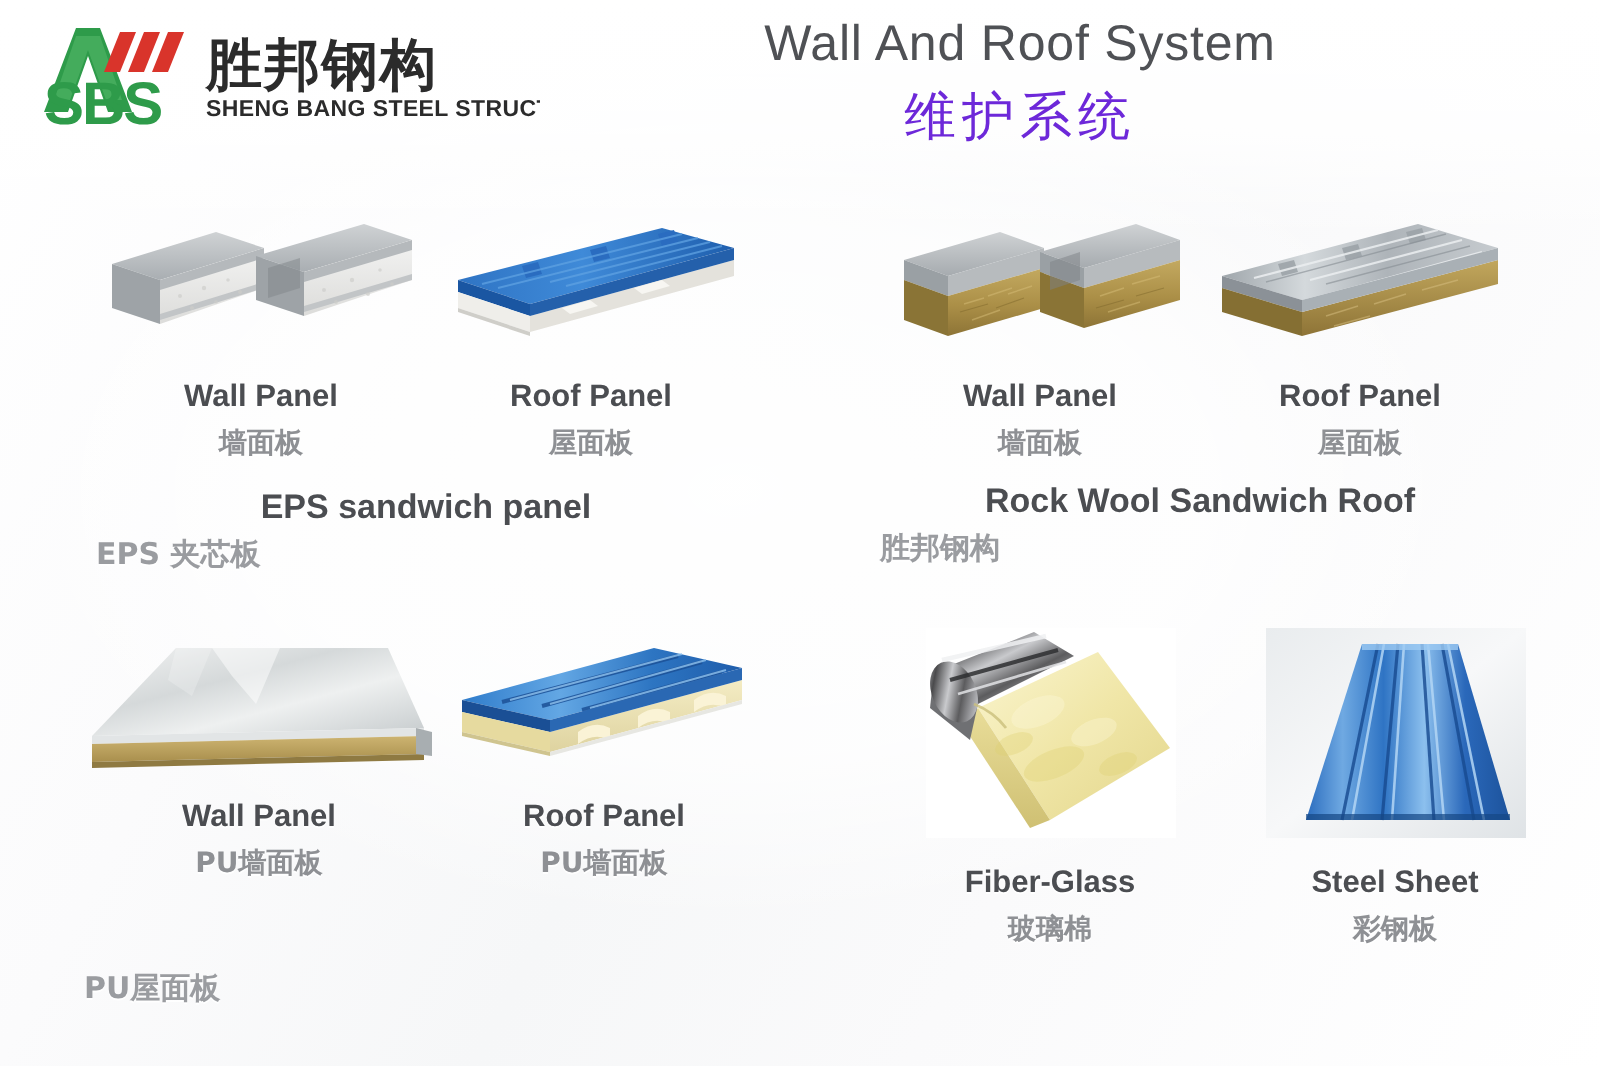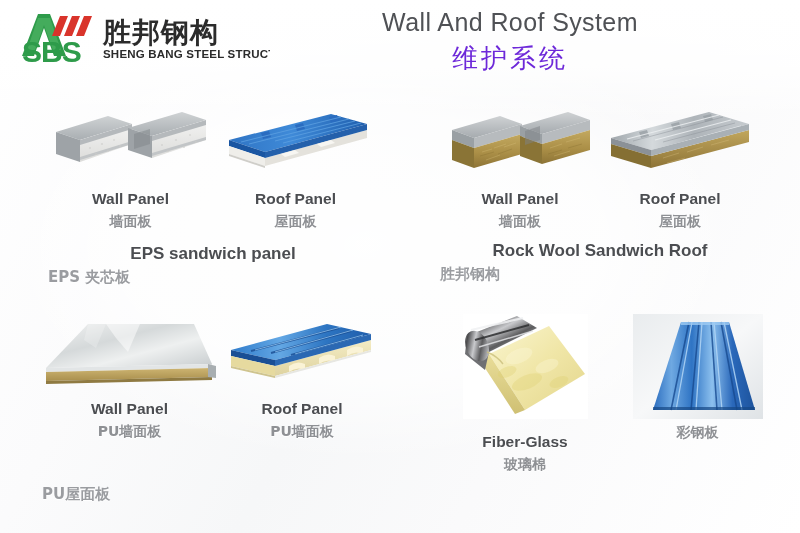--- a/index.html
+++ b/index.html
@@ -570,17 +570,18 @@
             <line x1="69" y1="8" x2="63" y2="96"></line>
             <line x1="81" y1="8" x2="89" y2="96"></line>
             <line x1="91" y1="8" x2="109" y2="96"></line>
           </g>
 
           <polygon points="48,8 96,8 96,11 48,11" fill="#9ecbf2" opacity=".8"></polygon>
 
           <polygon points="20,93 122,93 122,96 20,96" fill="#164785" opacity=".7"></polygon>
         </svg>
       </div>
+      <div class="lab-en" style="margin-top:14px;">Steel Sheet</div>
       <div class="lab-cn">彩钢板</div>
     </div>
   </div>
 
 </div>
 
 </body></html>

